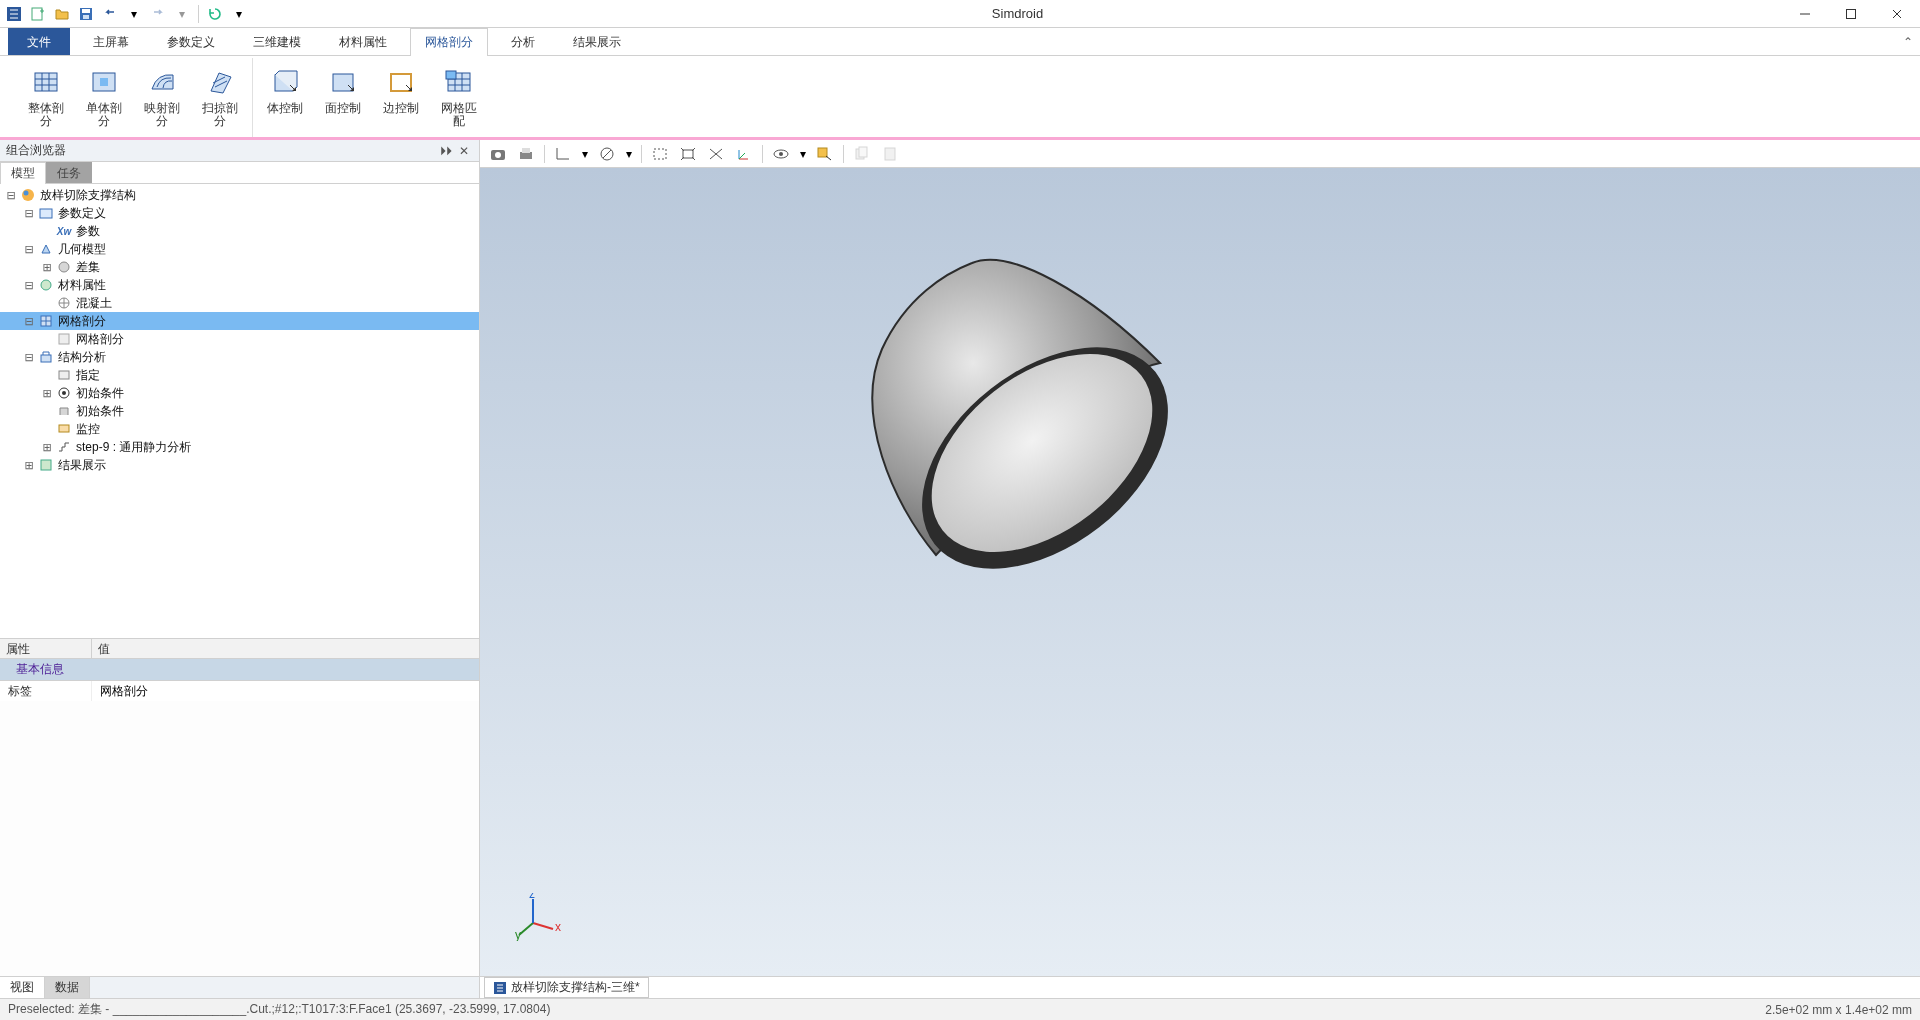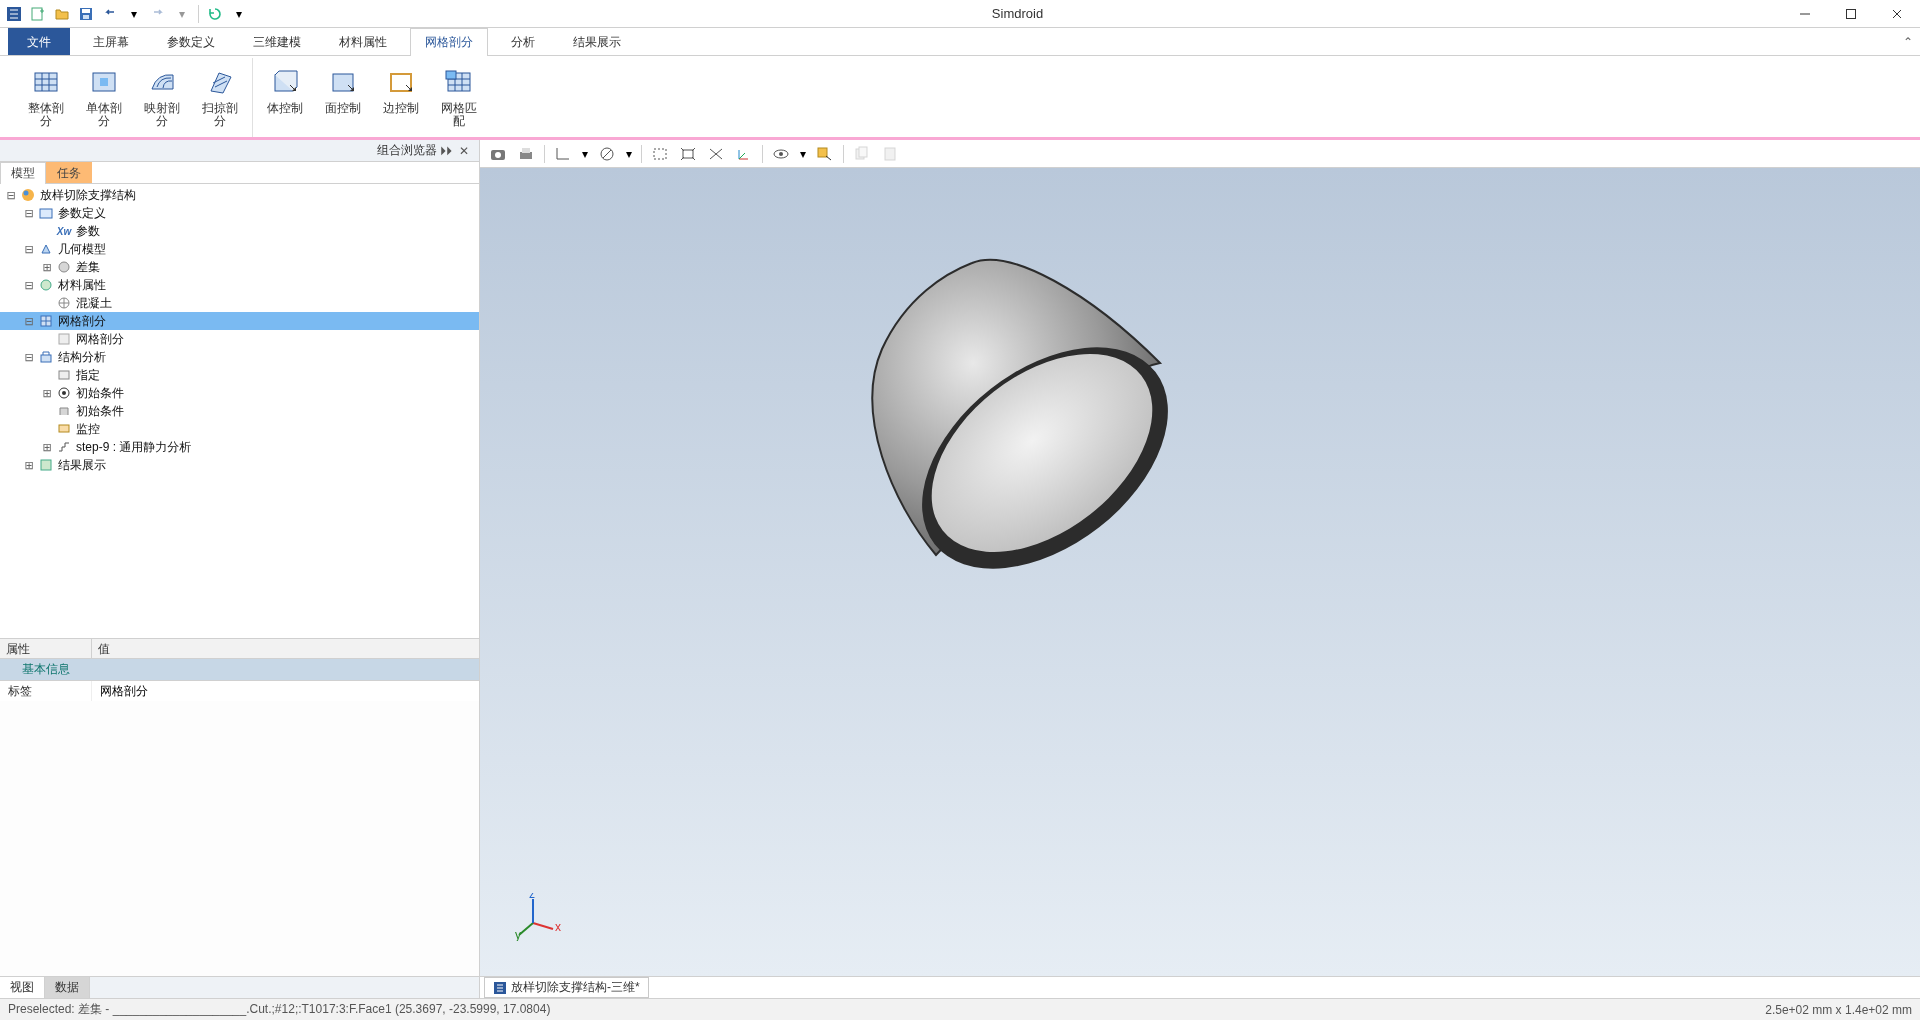--- a/index.html
+++ b/index.html
@@ -30,42 +30,42 @@
 .rbtn { width:48px; display:flex; flex-direction:column; align-items:center; gap:4px; padding:4px 2px; border-radius:2px; }
 .rbtn .ic { width:32px; height:32px; display:flex; align-items:center; justify-content:center; }
 .rbtn .lb { font-size:12px; color:#333; text-align:center; line-height:1.1; }
 
 
 .main { position:absolute; top:140px; left:0; right:0; bottom:22px; display:flex; }
 
 
 .left { width:480px; display:flex; flex-direction:column; border-right:1px solid #d0d0d0; background:#fff; }
 .panel-hdr { height:22px; background:#eef2f6; border-bottom:1px solid #d0d0d0; display:flex; align-items:center; padding:0 6px; color:#333; }
-.panel-hdr .title { flex:1;text-align:right; }
+.panel-hdr .title { flex:1; }
 .panel-hdr .ic-btn { width:18px; height:18px; display:flex; align-items:center; justify-content:center; color:#555; }
 .subtabs { height:22px; display:flex; border-bottom:1px solid #d0d0d0; }
 .subtab { padding:0 10px; display:flex; align-items:center; border:1px solid transparent; border-bottom:none; color:#444; position:relative; }
 .subtab.active { border-color:#d0d0d0; background:#fff; }
 .subtab.active::after { content:""; position:absolute; left:0; right:0; bottom:-1px; height:1px; background:#fff; }
-.subtab:not(.active){ background:#fdba74; }
+.subtab:not(.active){ background:#a3a3a3; }
 
 .tree { flex:1; overflow:auto; padding:2px 0; }
 .node { display:flex; align-items:center; height:18px; padding-right:6px; white-space:nowrap; }
 .node.sel { background:#7abaf2; color:#000; }
 .tw { width:14px; height:14px; display:flex; align-items:center; justify-content:center; color:#666; font-size:11px; }
 .nic { width:16px; height:16px; display:flex; align-items:center; justify-content:center; margin:0 2px; }
 .node .lbl { padding-left:2px; color:#111; font-size:12px; }
 .ind { display:inline-block; }
 
 
 .props { border-top:1px solid #d0d0d0; }
 .props-hdr { display:flex; height:20px; background:#f2f2f2; border-bottom:1px solid #d0d0d0; }
 .props-hdr div { padding:2px 6px; color:#333; }
 .props-hdr div:first-child { width:92px; border-right:1px solid #d0d0d0; }
-.props-grp { background:#c7d7e6; padding:2px 22px; color:#0f766e; border-bottom:1px solid #d0d0d0; }
+.props-grp { background:#c7d7e6; padding:2px 16px; color:#4c1d95; border-bottom:1px solid #d0d0d0; }
 .props-row { display:flex; height:20px; }
 .props-row div { padding:2px 8px; }
 .props-row div:first-child { width:92px; border-right:1px solid #eee; color:#333; }
 .props-body { height:275px; background:#fdfdfd; }
 
 .bottom-tabs { height:22px; display:flex; align-items:stretch; border-top:1px solid #d0d0d0; background:#eef2f6; }
 .bottom-tabs .bt { padding:0 10px; display:flex; align-items:center; border-right:1px solid #d0d0d0; color:#333; background:#fff; }
 .bottom-tabs .bt.active { background:#d6d6d6; }
 
 

